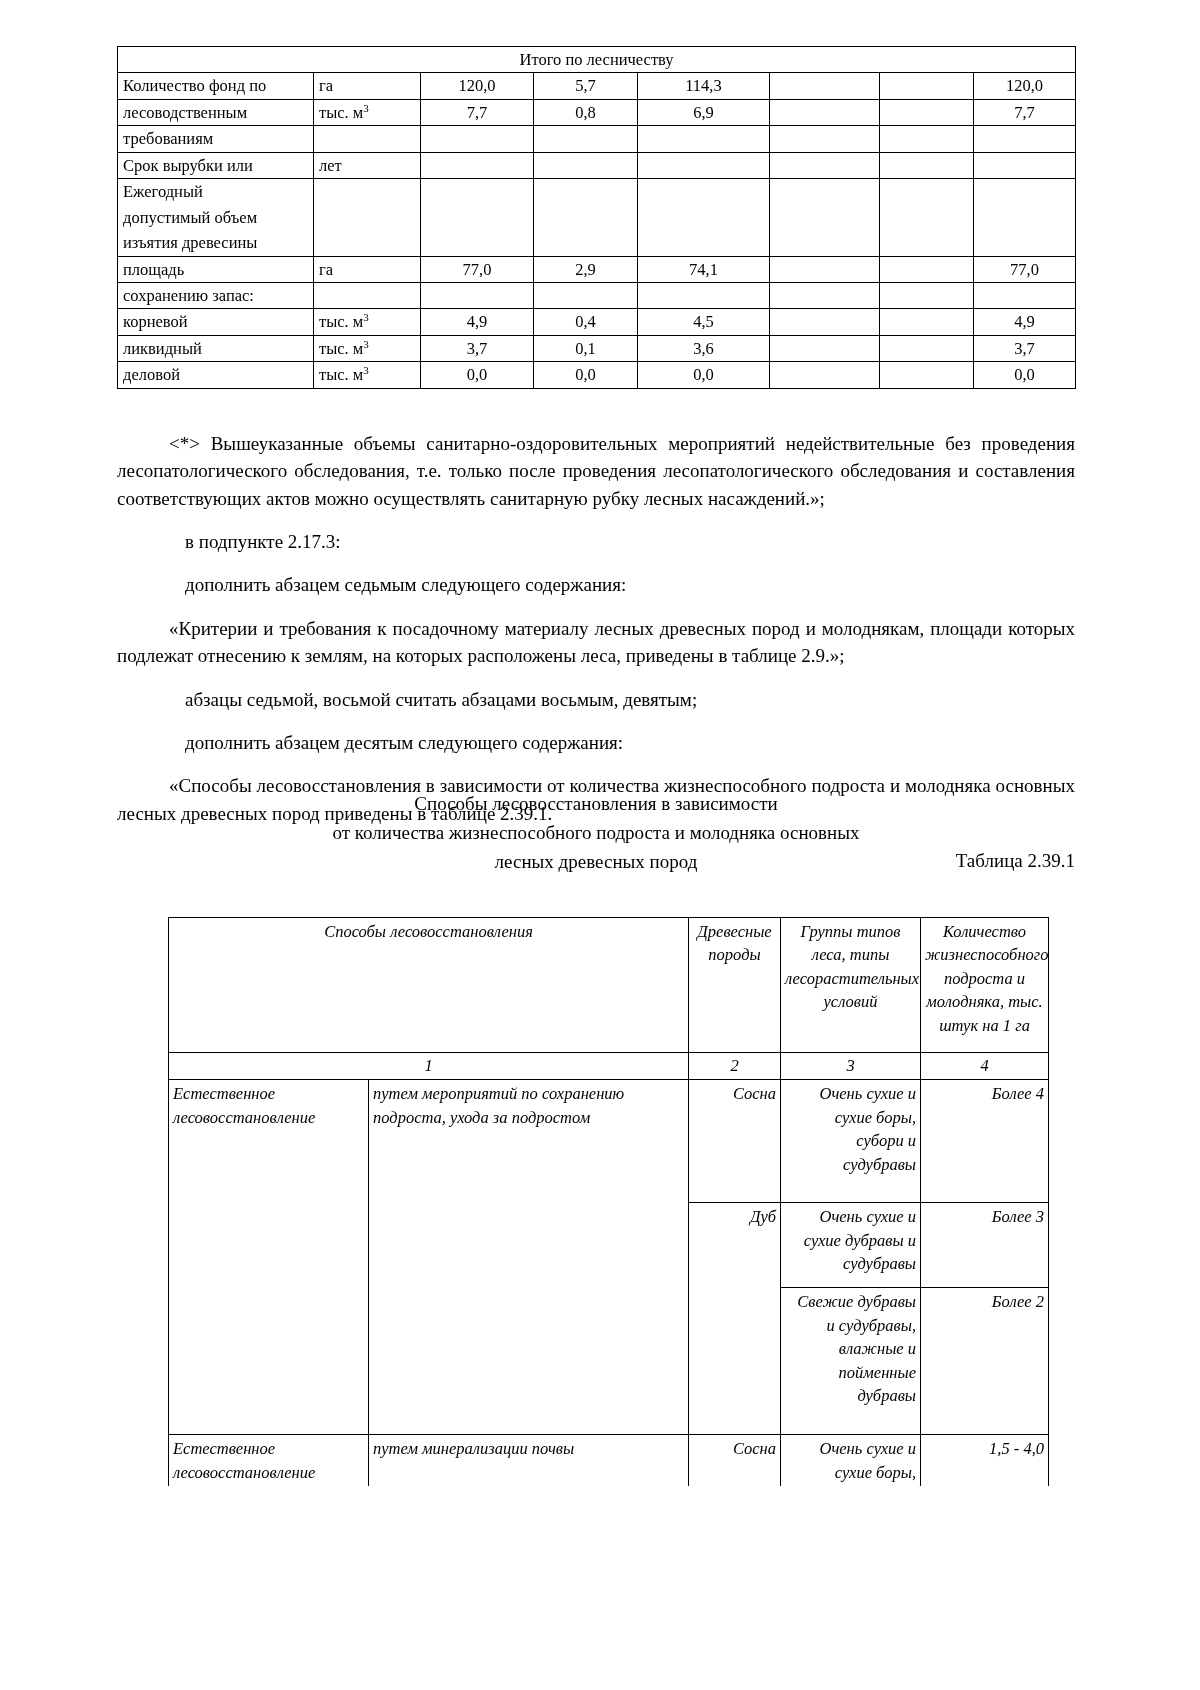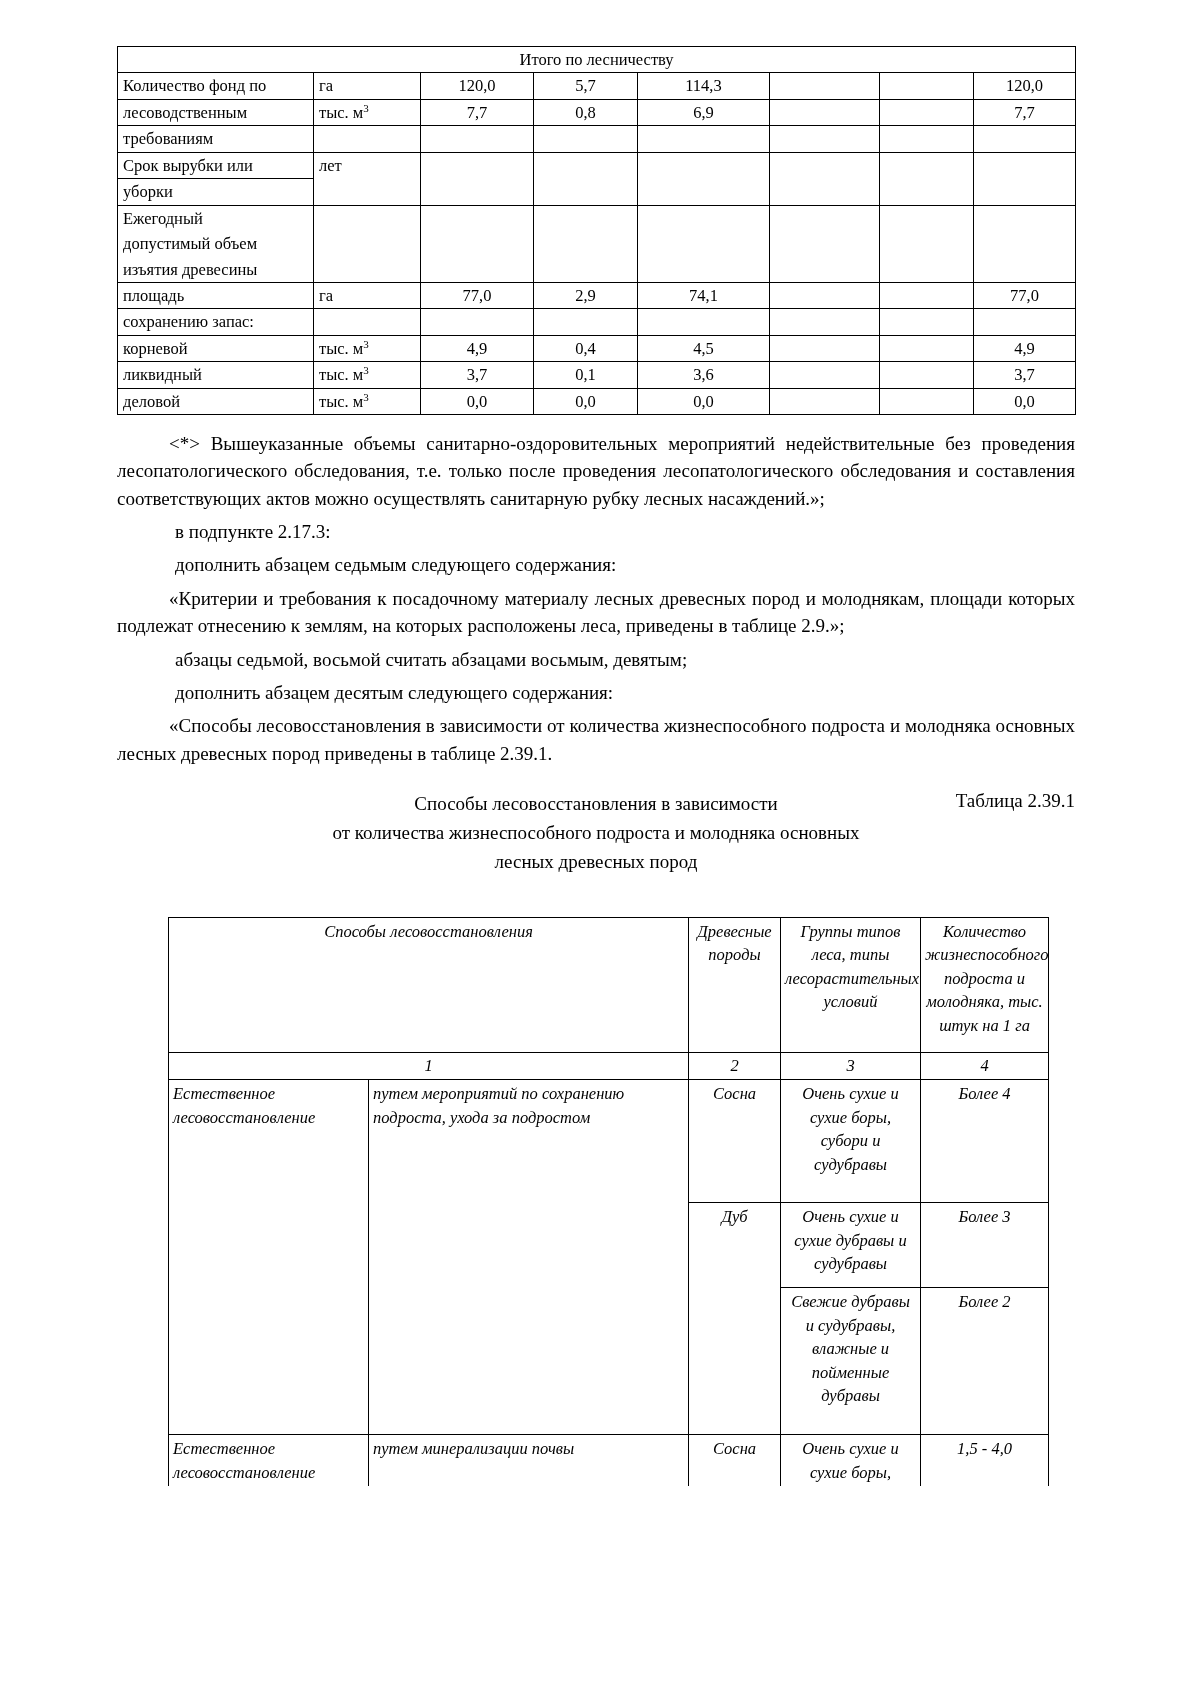--- a/index.html
+++ b/index.html
@@ -62,21 +62,21 @@
     font-size: 19px;
     line-height: 1.44;
   }
   p.just {
     margin: 0;
     text-align: justify;
     text-indent: 52px;
     text-justify: inter-word;
   }
   p.plain {
-    margin: 6px;
+    margin: 16px;
     text-align: left;
     text-indent: 52px;
   }
   .tbl-number {
     margin: 20px 0 0 0;
     text-align: right;
     text-indent: 0;
   }
 
   
@@ -109,21 +109,21 @@
   table.t2 td {
     border: 1px solid #000000;
     padding: 2px 4px;
     vertical-align: top;
     font-weight: normal;
   }
   .t2 .hd {
     text-align: center;
     vertical-align: top;
   }
-  .t2 .ctr { text-align: center; }
+  .t2 .ctr { text-align: right; }
   .t2 .lft { text-align: left; }
   .t2 .numrow td { text-align: center; padding: 1px 4px 2px 4px; }
 </style>
 </head>
 <body>
 
 <div class="page">
 
   <div class="t1-wrap">
     <table class="doc-table">
@@ -179,30 +179,20 @@
           <td class="c-left" style="border-bottom:0">Срок вырубки или</td>
           <td class="c-left" style="border-bottom:0">лет</td>
           <td class="c-num" style="border-bottom:0"></td>
           <td class="c-num" style="border-bottom:0"></td>
           <td class="c-num" style="border-bottom:0"></td>
           <td class="c-num" style="border-bottom:0"></td>
           <td class="c-num" style="border-bottom:0"></td>
           <td class="c-num" style="border-bottom:0"></td>
         </tr>
 
-        <tr>
-          <td class="c-left">уборки</td>
-          <td class="c-left" style="border-top:0"></td>
-          <td class="c-num" style="border-top:0"></td>
-          <td class="c-num" style="border-top:0"></td>
-          <td class="c-num" style="border-top:0"></td>
-          <td class="c-num" style="border-top:0"></td>
-          <td class="c-num" style="border-top:0"></td>
-          <td class="c-num" style="border-top:0"></td>
-        </tr>
 
         <tr>
           <td class="c-left" style="border-bottom:0">Ежегодный</td>
           <td class="c-left" style="border-bottom:0"></td>
           <td class="c-num" style="border-bottom:0"></td>
           <td class="c-num" style="border-bottom:0"></td>
           <td class="c-num" style="border-bottom:0"></td>
           <td class="c-num" style="border-bottom:0"></td>
           <td class="c-num" style="border-bottom:0"></td>
           <td class="c-num" style="border-bottom:0"></td>

